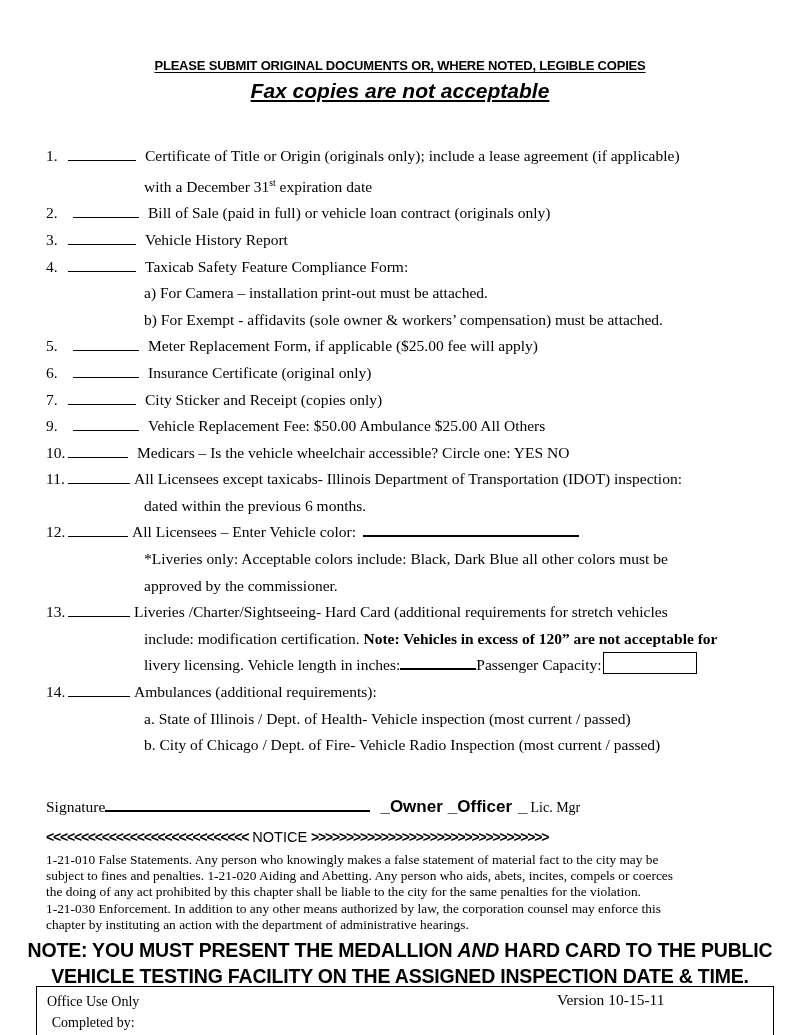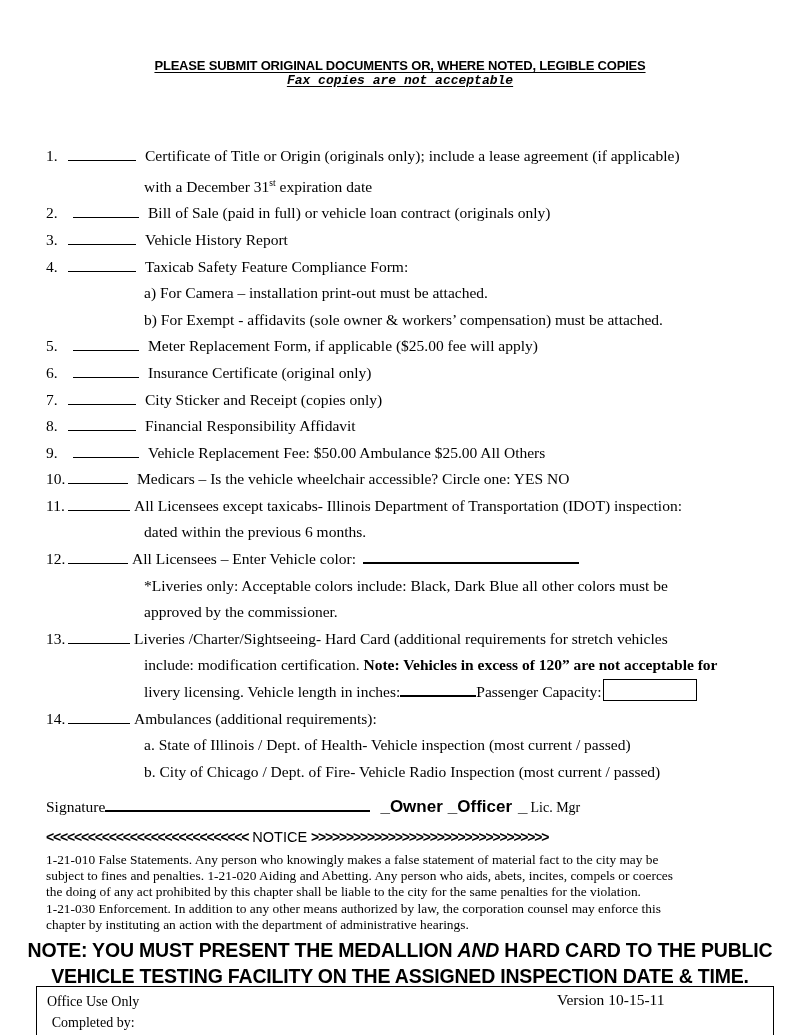--- a/index.html
+++ b/index.html
@@ -26,24 +26,25 @@
   }
   .hdr-line1 {
     font-family: "Liberation Sans", sans-serif;
     font-weight: bold;
     font-size: 13px;
     letter-spacing: -0.2px;
     text-decoration: underline;
     text-underline-offset: 2px;
   }
   .hdr-line2 {
-    font-family: Liberation Mono, monospace;
+    margin-top: 6px;
+    font-family: Liberation Sans, sans-serif;
     font-weight: bold;
     font-style: italic;
-    font-size: 13px;
+    font-size: 21px;
     text-decoration: underline;
     text-underline-offset: 2px;
   }
 
   
   .list {
     position: absolute;
     top: 143px;
     left: 46px;
     width: 712px;
@@ -238,23 +239,20 @@
   </div>
 
   <div class="row">
     <span class="num">6.</span><span class="blank gap-after" style="width:66px;margin-left:5px"></span><span class="txt">Insurance Certificate (original only)</span>
   </div>
 
   <div class="row">
     <span class="num">7.</span><span class="blank gap-after" style="width:68px"></span><span class="txt">City Sticker </span><span class="txt u">and</span><span class="txt"> Receipt (copies only)</span>
   </div>
 
-  <div class="row">
-    <span class="num">8.</span><span class="blank gap-after" style="width:68px"></span><span class="txt">Financial Responsibility Affidavit</span>
-  </div>
 
   <div class="row">
     <span class="num">9.</span><span class="blank gap-after" style="width:66px;margin-left:5px"></span><span class="txt">Vehicle Replacement Fee: $50.00 Ambulance   $25.00 All Others</span>
   </div>
 
   <div class="row">
     <span class="num wide">10.</span><span class="blank gap-after" style="width:60px"></span><span class="txt">Medicars – Is the vehicle wheelchair accessible? Circle one:  YES        NO</span>
   </div>
 
   <div class="row">

